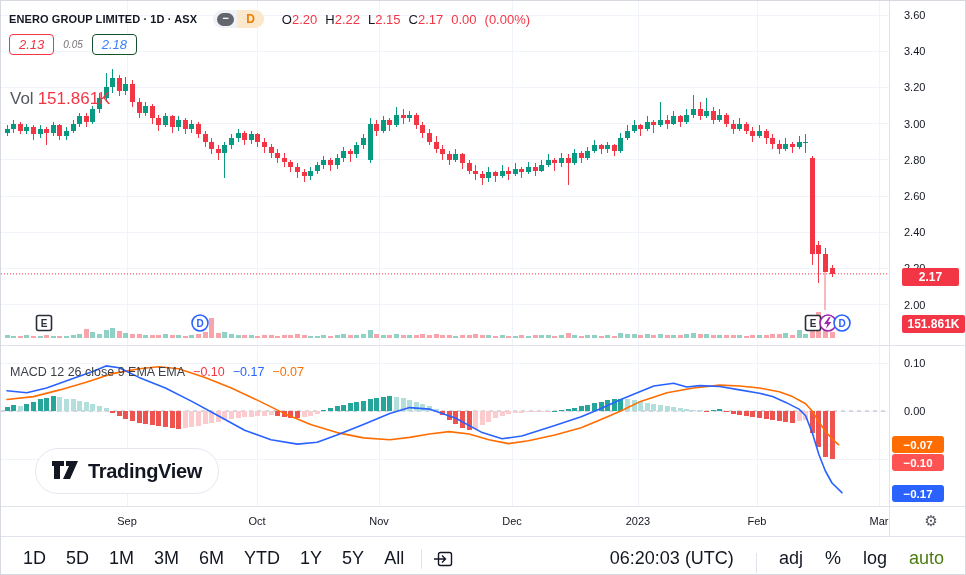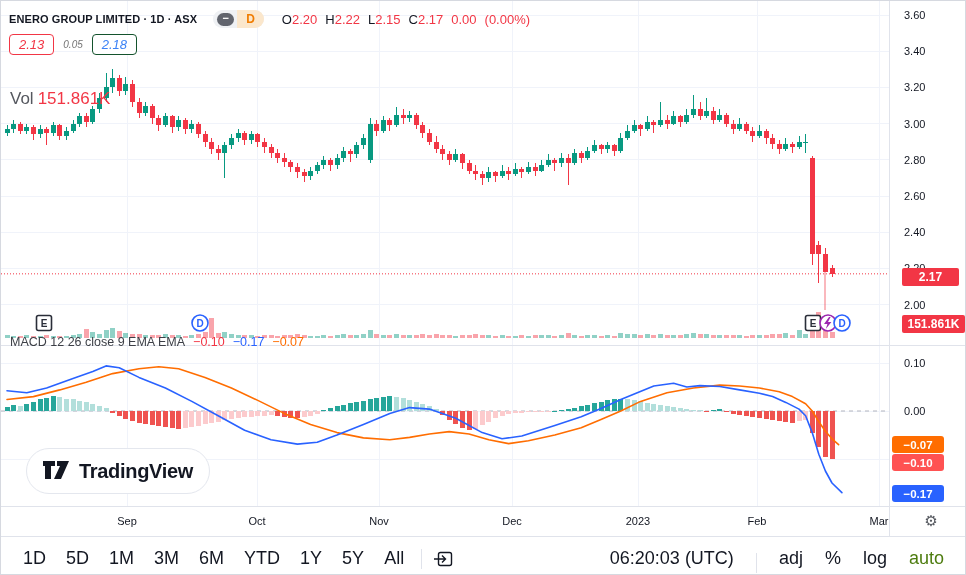--- a/index.html
+++ b/index.html
@@ -23,35 +23,35 @@
   .ohlc .k{color:#131722;}
   .ohlc .v{color:#f23645;}
   .row2{left:8px;top:33px;display:flex;align-items:center;gap:9px;font-size:13px;font-style:italic;}
   .quote-box{border-radius:4px;padding:2px 9px;background:#fff;font-weight:400;cursor:pointer;}
   .bid{border:1px solid #f23645;color:#f23645;}
   .ask{border:1px solid #14532d;color:#3b82f6;}
   .spread{color:#737373;font-size:10px;}
   .vol-legend{left:9px;top:64px;font-size:17px;display:flex;gap:4px;margin-top:24px;}
   .vol-k{color:#55585f;}
   .vol-v{color:#f23645;}
-  .macd-legend{left:9px;top:334px;font-size:12.5px;display:flex;gap:8px;white-space:nowrap;}
+  .macd-legend{left:9px;top:364px;font-size:12.5px;display:flex;gap:8px;white-space:nowrap;}
   .macd-t{color:#3c3f46;}
   .mv-hist{color:#f23645;} .mv-macd{color:#2962ff;} .mv-sig{color:#ff6d00;}
   
   .badge{position:absolute;z-index:6;color:#fff;font-weight:700;font-size:11.5px;
          display:flex;align-items:center;justify-content:center;border-radius:2px;}
   .b-price{left:901px;top:267px;width:57px;height:18px;background:#f23645;font-size:12px;}
   .b-vol{left:901px;top:314px;width:63px;height:18px;background:#f23645;font-size:12px;}
   .b-sig{left:891px;top:435px;width:52px;height:17px;background:#ff6d00;border-radius:3px;}
   .b-hist{left:891px;top:453px;width:52px;height:17px;background:#ff5252;border-radius:3px;}
   .b-macd{left:891px;top:484px;width:52px;height:17px;background:#2962ff;border-radius:3px;}
   .gear{left:920px;top:510px;width:20px;height:20px;color:#55585f;font-size:15px;
         display:flex;align-items:center;justify-content:center;cursor:pointer;}
   
-  .logo-pill{left:25px;top:447px;width:182px;height:44px;border:1px solid #e4e7ee;border-radius:23px;
+  .logo-pill{left:34px;top:447px;width:182px;height:44px;border:1px solid #e4e7ee;border-radius:23px;
              background:#fff;display:flex;align-items:center;justify-content:center;gap:9px;cursor:pointer;}
   .logo-text{font-size:20px;font-weight:700;color:#131722;letter-spacing:-.3px;}
   
   .footer{position:absolute;left:0;top:535px;width:966px;height:44px;border-top:1px solid #e0e3eb;
           background:#fff;display:flex;align-items:center;box-sizing:border-box;padding:16px 14px;
           font-size:18px;color:#131722;z-index:5;}
   .ranges{display:flex;align-items:center;gap:4px;}
   .range-btn{padding:4px 8px;border-radius:4px;cursor:pointer;}
   .vdiv{width:1px;height:20px;background:#e0e3eb;margin:0 9px;}
   .goto-btn{display:flex;align-items:center;cursor:pointer;padding:2px;}

